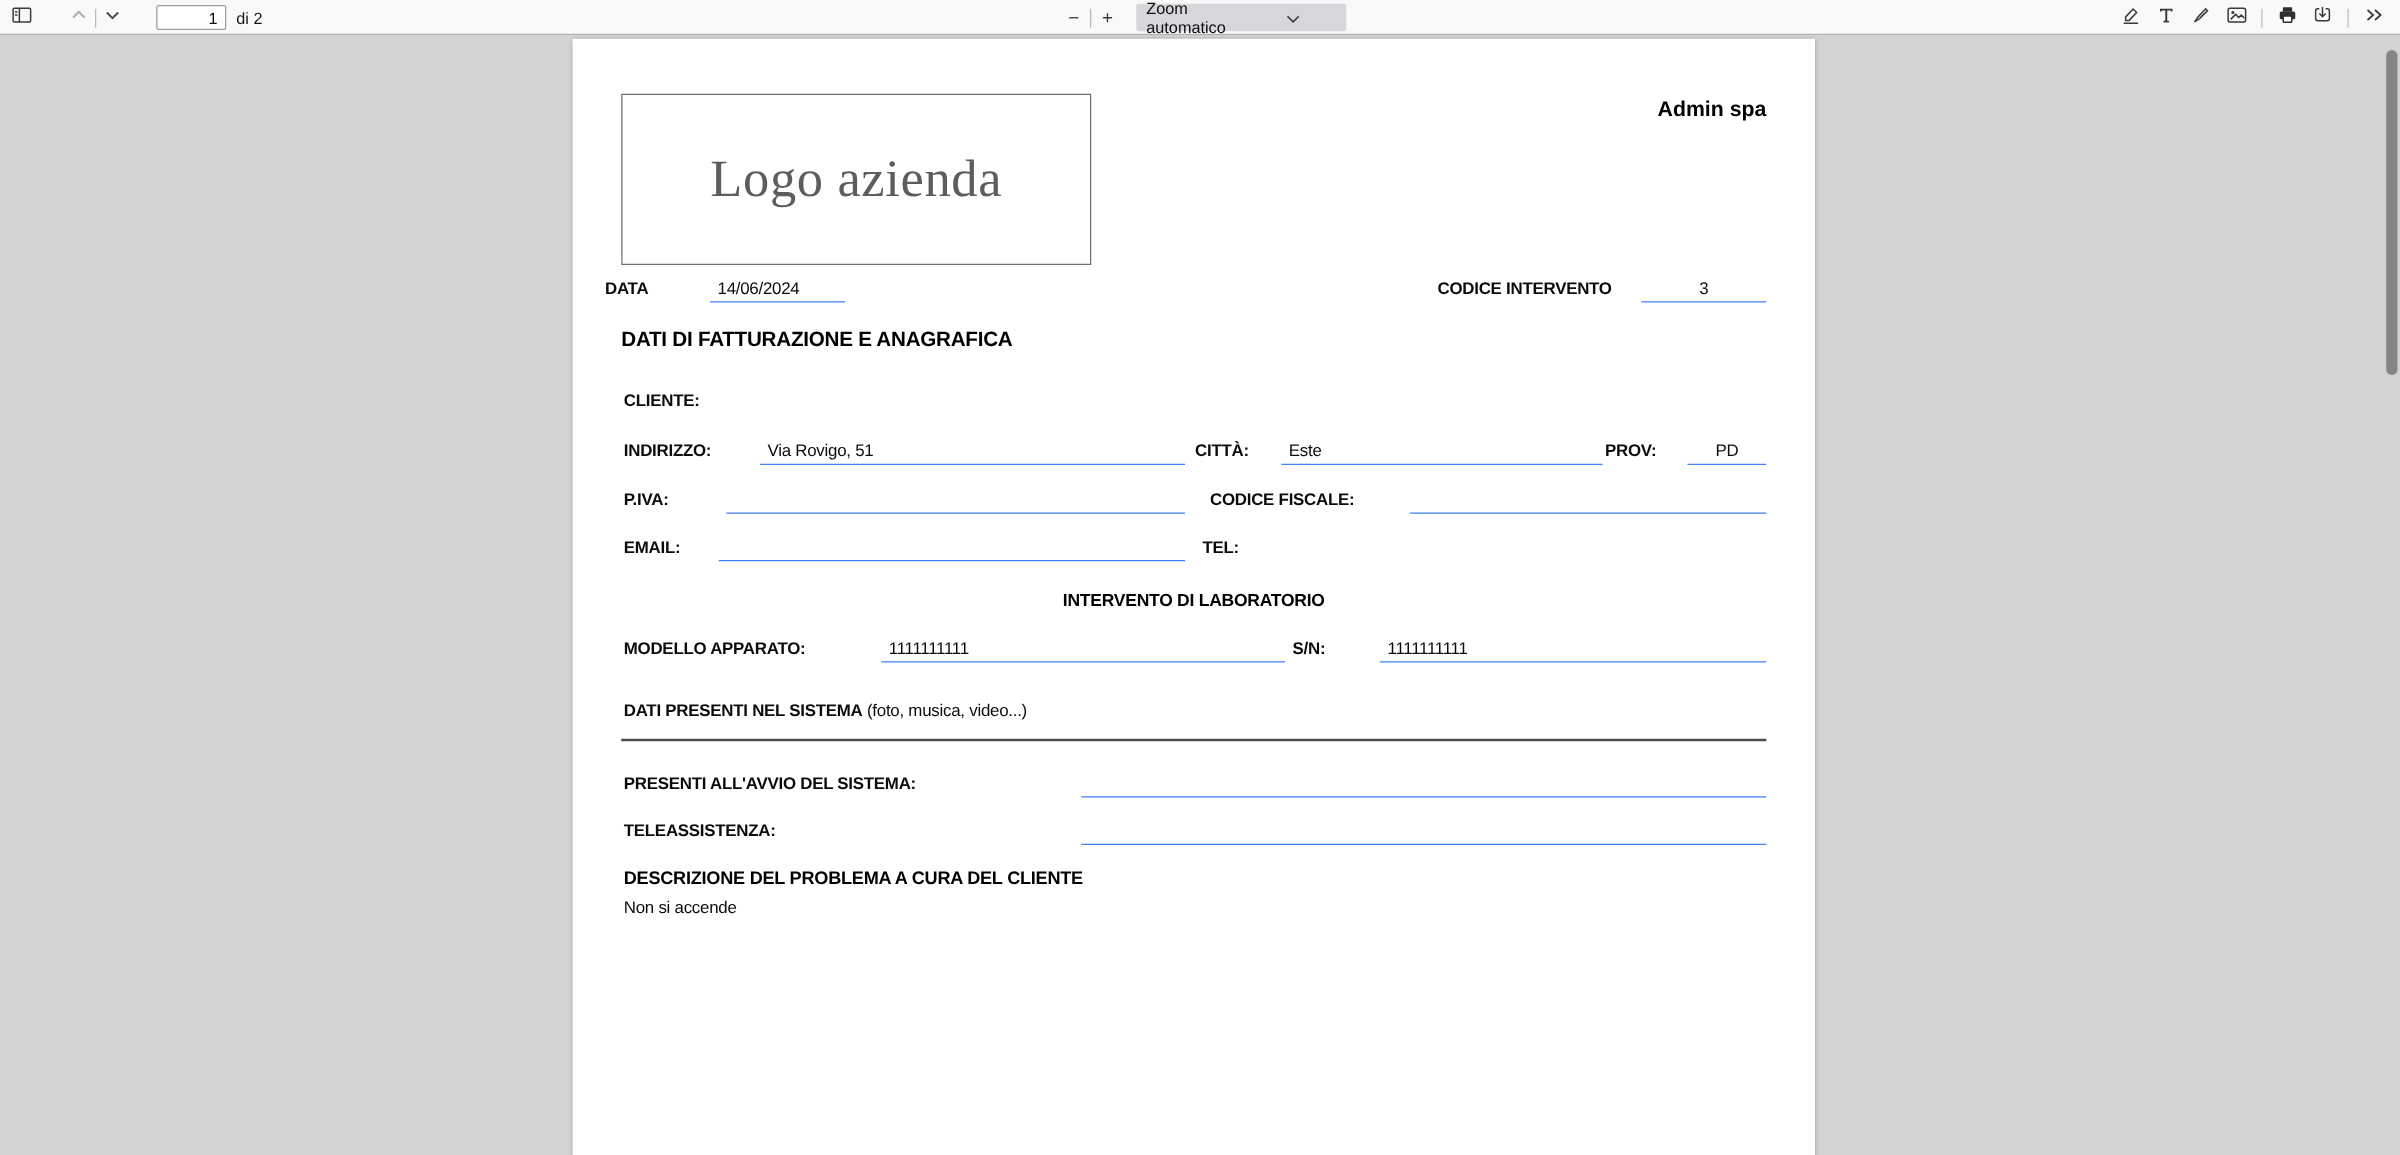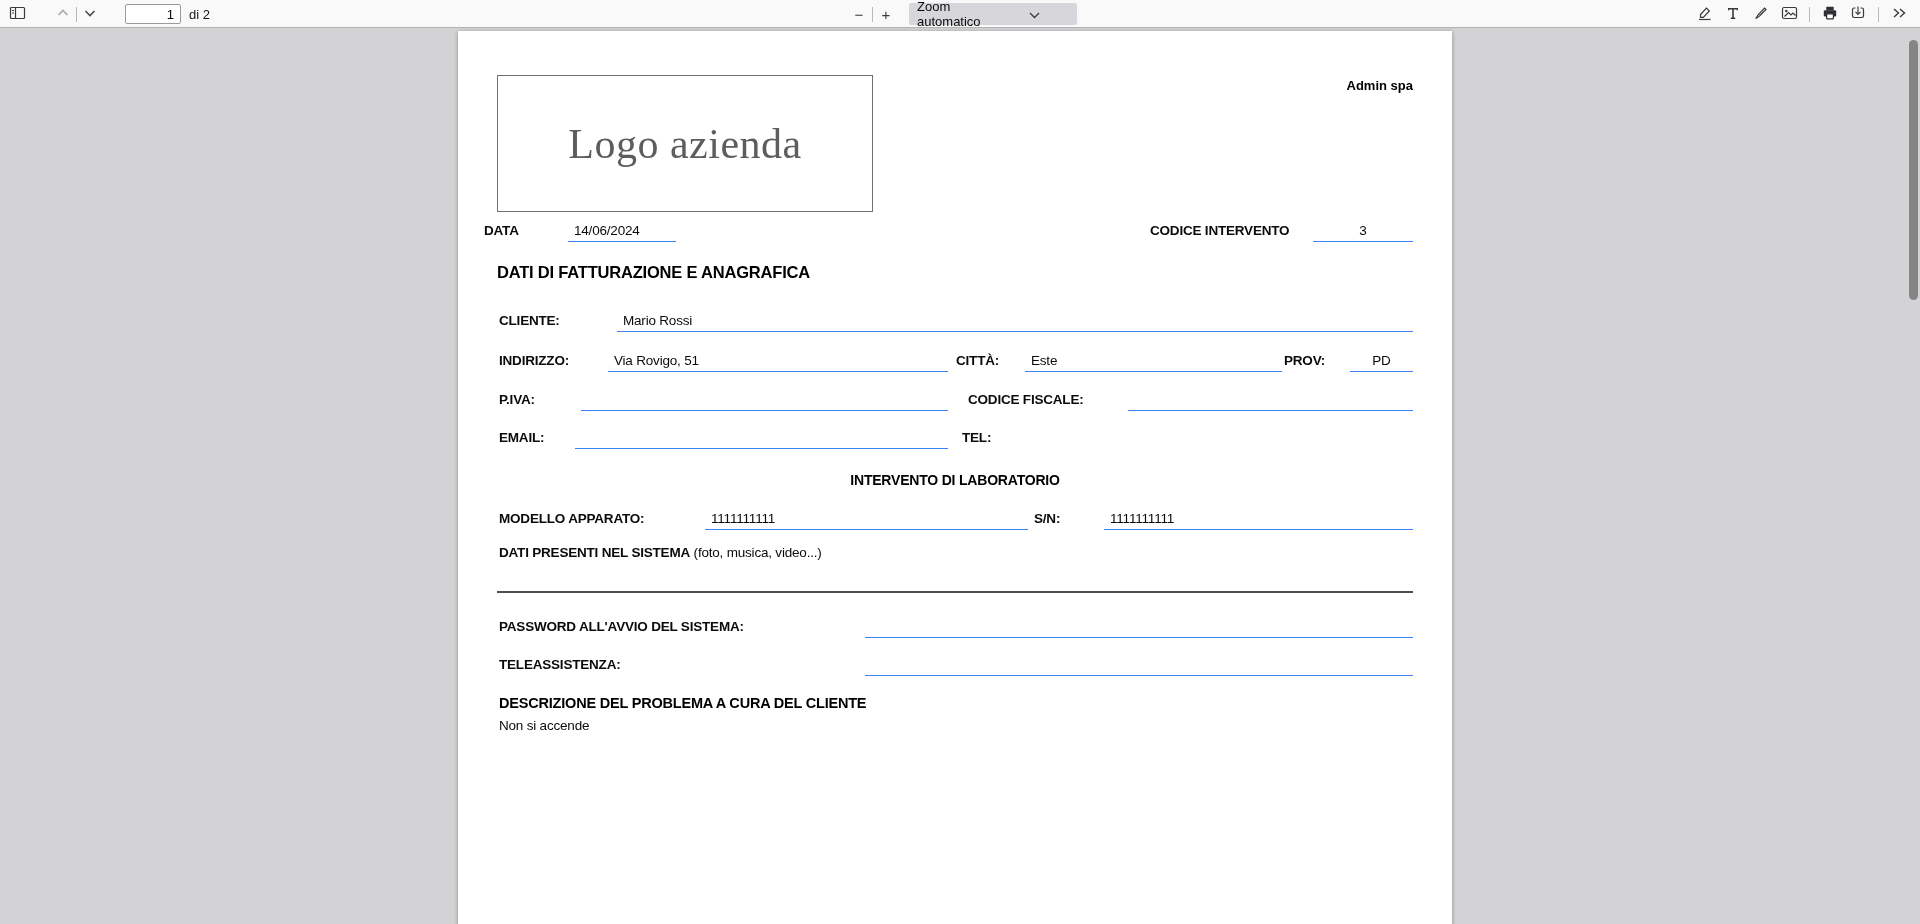--- a/index.html
+++ b/index.html
@@ -47,21 +47,21 @@
                     white-space:nowrap; }
   .doc-field.center .val { text-align:center; padding-left:0; }
   .doc-heading { position:absolute; font-weight:700; color:#000;
                  letter-spacing:-0.2px; white-space:nowrap; }
   .plain { font-weight:400; }
   .logo-box { position:absolute; left:39px; top:44px; width:376px; height:137px;
               border:1.5px solid #6f6f6f; display:flex; align-items:center;
               justify-content:center; }
   .logo-box span { font-size:42px; color:#5d5d5d; letter-spacing:0.5px;font-family:Liberation Serif, serif; }
   .company { position:absolute; top:47px; right:39px; font-weight:700;
-             font-size:13px; color:#000;margin-left:42px; }
+             font-size:17px; color:#000;margin-left:42px; }
   .doc-hr { position:absolute; left:39px; top:560px; width:916px; height:0;
             border-top:2px solid #4d4d4d; }
 </style>
 </head>
 <body>
 
 <div class="toolbar">
 
   <div class="tb-left">
     <button class="tb-btn">
@@ -185,23 +185,20 @@
       <span class="val">14/06/2024</span>
     </span>
     <span class="doc-label" style="left:692px; top:190px">CODICE INTERVENTO</span>
     <span class="doc-field center" style="left:855px; top:190px; width:100px">
       <span class="val">3</span>
     </span>
 
     <div class="doc-heading" style="left:39px; top:232px; font-size:16.5px">DATI DI FATTURAZIONE E ANAGRAFICA</div>
 
     <span class="doc-label" style="left:41px; top:280px">CLIENTE:</span>
-    <span class="doc-field" style="left:159px; top:280px; width:796px">
-      <span class="val">Mario Rossi</span>
-    </span>
 
     <span class="doc-label" style="left:41px; top:320px">INDIRIZZO:</span>
     <span class="doc-field" style="left:150px; top:320px; width:340px">
       <span class="val">Via Rovigo, 51</span>
     </span>
     <span class="doc-label" style="left:498px; top:320px">CITTÀ:</span>
     <span class="doc-field" style="left:567px; top:320px; width:257px">
       <span class="val">Este</span>
     </span>
     <span class="doc-label" style="left:826px; top:320px">PROV:</span>
@@ -228,25 +225,25 @@
 
     <span class="doc-label" style="left:41px; top:478px">MODELLO APPARATO:</span>
     <span class="doc-field" style="left:247px; top:478px; width:323px">
       <span class="val">1111111111</span>
     </span>
     <span class="doc-label" style="left:576px; top:478px">S/N:</span>
     <span class="doc-field" style="left:646px; top:478px; width:309px">
       <span class="val">1111111111</span>
     </span>
 
-    <span class="doc-label" style="left:41px; top:512px"><span>DATI PRESENTI NEL SISTEMA</span><span class="plain"> (foto, musica, video...)</span></span>
+    <span class="doc-label" style="left:41px; top:528px"><span>DATI PRESENTI NEL SISTEMA</span><span class="plain"> (foto, musica, video...)</span></span>
 
     <div class="doc-hr"></div>
 
-    <span class="doc-label" style="left:41px; top:586px">PASSWORD ALL'AVVIO DEL SISTEMA:</span>
+    <span class="doc-label" style="left:41px; top:586px">PRESENTI ALL'AVVIO DEL SISTEMA:</span>
     <span class="doc-field" style="left:407px; top:586px; width:548px">
       <span class="val"></span>
     </span>
 
     <span class="doc-label" style="left:41px; top:624px">TELEASSISTENZA:</span>
     <span class="doc-field" style="left:407px; top:624px; width:548px">
       <span class="val"></span>
     </span>
 
     <div class="doc-heading" style="left:41px; top:664px; font-size:14.5px">DESCRIZIONE DEL PROBLEMA A CURA DEL CLIENTE</div>

